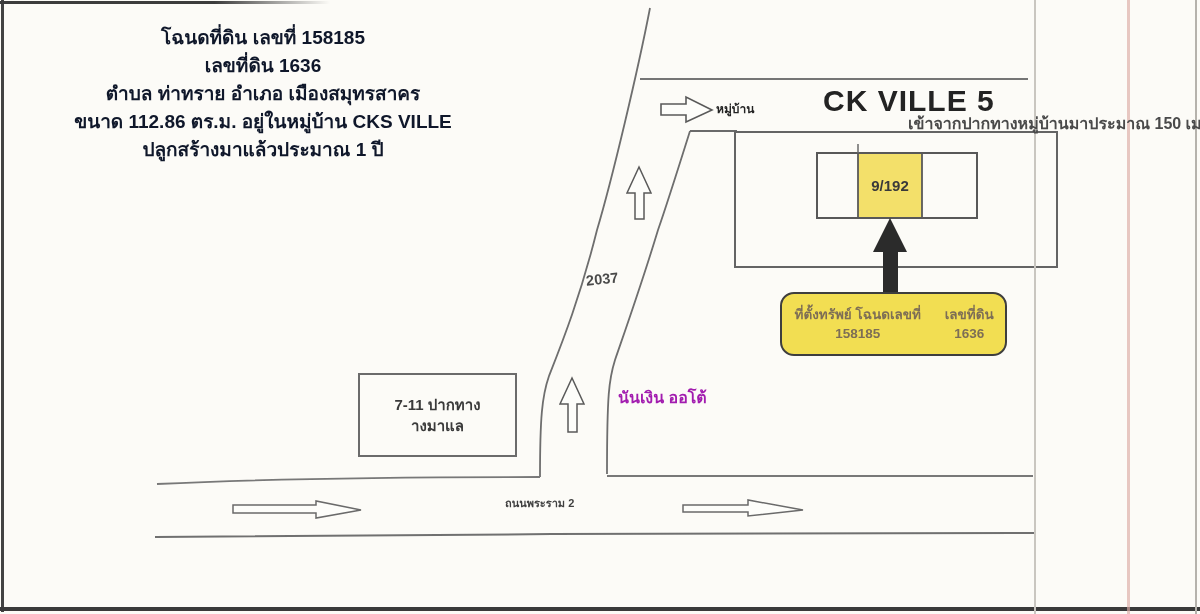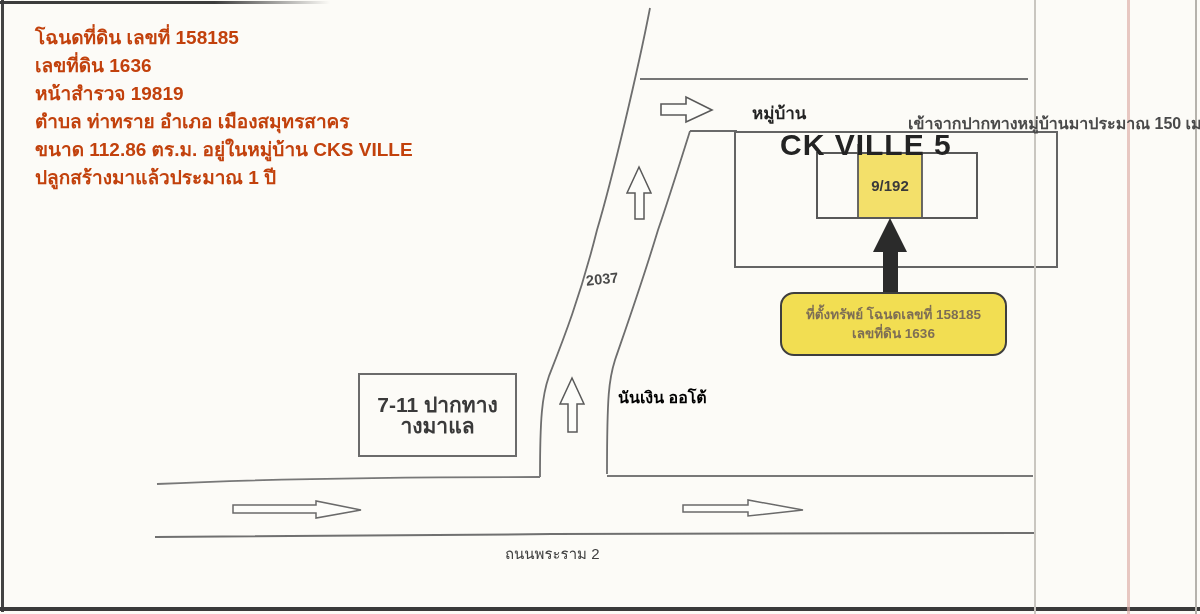--- a/index.html
+++ b/index.html
@@ -15,48 +15,48 @@
   
   .border-left{left:1px;top:0;width:3px;height:612px;background:#434343;}
   .border-top{left:0;top:1px;width:330px;height:3px;
     background:linear-gradient(to right,#3c3c3c 0%,#3c3c3c 65%,rgba(60,60,60,0) 100%);}
   .border-bottom{left:0;top:607px;width:1200px;height:4px;background:#3a3a3a;}
   .fold-line-1{left:1034px;top:0;width:2px;height:614px;background:#c9c6c0;}
   .fold-line-pink{left:1127px;top:0;width:3px;height:614px;background:#dcaaa4;opacity:.65;}
   .fold-line-2{left:1195px;top:0;width:2px;height:614px;background:#b5b2ac;}
 
   
-  .info-block{left:35px;top:24px;width:456px;text-align:left;
-    font-weight:700;font-size:19px;line-height:28px;color:#c2410c;}
+  .info-block{left:35px;top:24px;width:456px;text-align:center;
+    font-weight:700;font-size:19px;line-height:28px;color:#0f172a;}
 
   
-  .village-prefix{left:716px;top:99px;font-weight:700;font-size:17px;color:#232323;margin-left:36px;}
-  .village-name{left:780px;top:84px;font-weight:700;font-size:30px;letter-spacing:1px;color:#232323;margin-top:44px;}
+  .village-prefix{left:716px;top:99px;font-weight:700;font-size:12px;color:#232323;}
+  .village-name{left:823px;top:84px;font-weight:700;font-size:30px;letter-spacing:1px;color:#232323;}
   .village-note{left:908px;top:95px;font-size:16px;font-weight:600;color:#4a4a4a;white-space:nowrap;margin-top:16px;}
 
   
   .plot-label{left:858px;top:153px;width:64px;height:53px;line-height:65px;
     text-align:center;font-weight:700;font-size:15px;color:#3a3a3a;}
 
   
   .callout{left:780px;top:292px;width:227px;height:64px;border:2.5px solid #3e3e3e;
     border-radius:14px;background:#f2de52;box-sizing:border-box;
-    display:flex;flex-direction:column;justify-content:center;align-items:center;
+    display:flex;flex-direction:row;justify-content:center;align-items:center;
     font-weight:700;font-size:13.5px;line-height:19px;color:#7d6e55;text-align:center;}
 
   
   .seven-box{left:358px;top:373px;width:159px;height:84px;border:2px solid #6b6b6b;
     box-sizing:border-box;display:flex;flex-direction:column;justify-content:center;
-    align-items:center;font-weight:700;font-size:21px;line-height:21px;color:#3a3a3a;text-align:center;}
+    align-items:center;font-weight:700;font-size:15px;line-height:21px;color:#3a3a3a;text-align:center;}
 
   
   .route-number{left:586px;top:271px;font-weight:700;font-size:14.5px;color:#4a4a4a;
     transform:rotate(-6deg);}
-  .auto-shop{left:618px;top:385px;font-weight:700;font-size:16px;color:#000000;}
-  .main-road{left:505px;top:494px;font-weight:400;font-size:15px;color:#3f3f3f;margin-top:48px;}
+  .auto-shop{left:618px;top:385px;font-weight:700;font-size:16px;color:#a21caf;}
+  .main-road{left:505px;top:494px;font-weight:700;font-size:11px;color:#3f3f3f;}
 
   svg{position:absolute;left:0;top:0;}
 </style>
 </head>
 <body>
 
 <div id="canvas">
 
   <svg width="1200" height="614" viewBox="0 0 1200 614">
 
@@ -90,21 +90,20 @@
   <div class="abs border-left"></div>
   <div class="abs border-top"></div>
   <div class="abs border-bottom"></div>
   <div class="abs fold-line-1"></div>
   <div class="abs fold-line-pink"></div>
   <div class="abs fold-line-2"></div>
 
   <div class="abs info-block">
     <div>โฉนดที่ดิน เลขที่ 158185</div>
     <div>เลขที่ดิน 1636</div>
-    <div>หน้าสำรวจ 19819</div>
     <div>ตำบล ท่าทราย อำเภอ เมืองสมุทรสาคร</div>
     <div>ขนาด 112.86 ตร.ม. อยู่ในหมู่บ้าน CKS VILLE</div>
     <div>ปลูกสร้างมาแล้วประมาณ 1 ปี</div>
   </div>
 
   <div class="abs village-prefix">หมู่บ้าน</div>
   <div class="abs village-name">CK VILLE 5</div>
   <div class="abs village-note">เข้าจากปากทางหมู่บ้านมาประมาณ 150 เมตร</div>
 
   <div class="abs plot-label">9/192</div>

